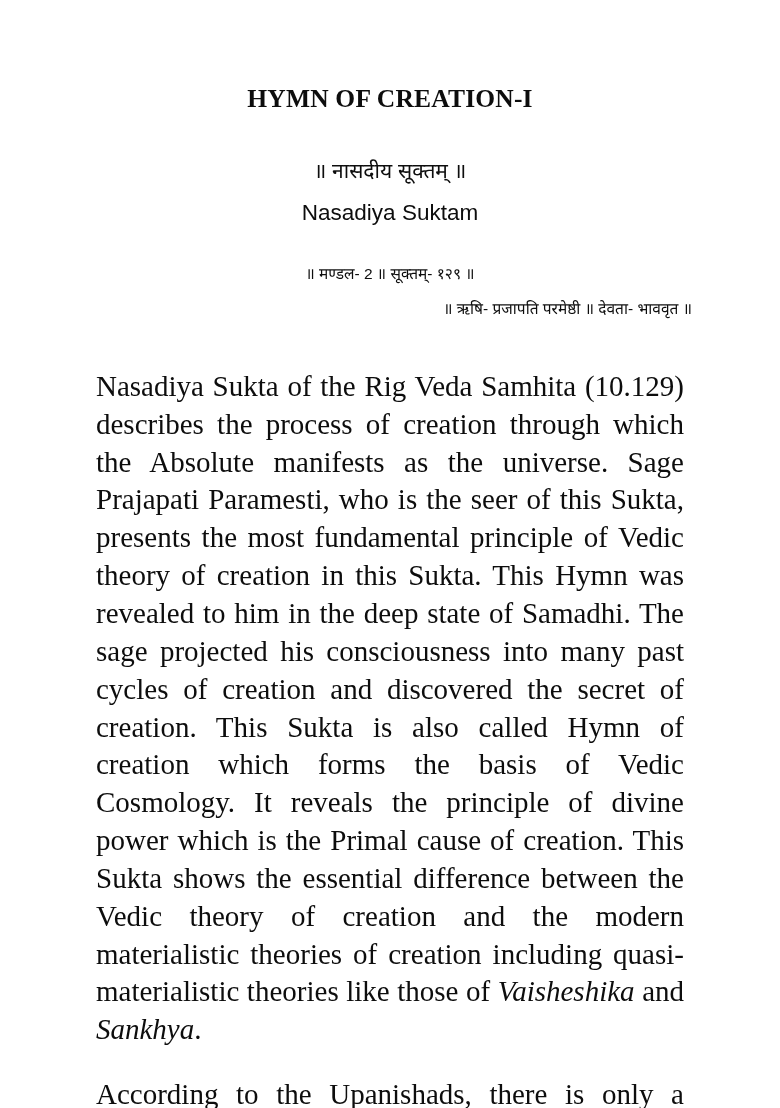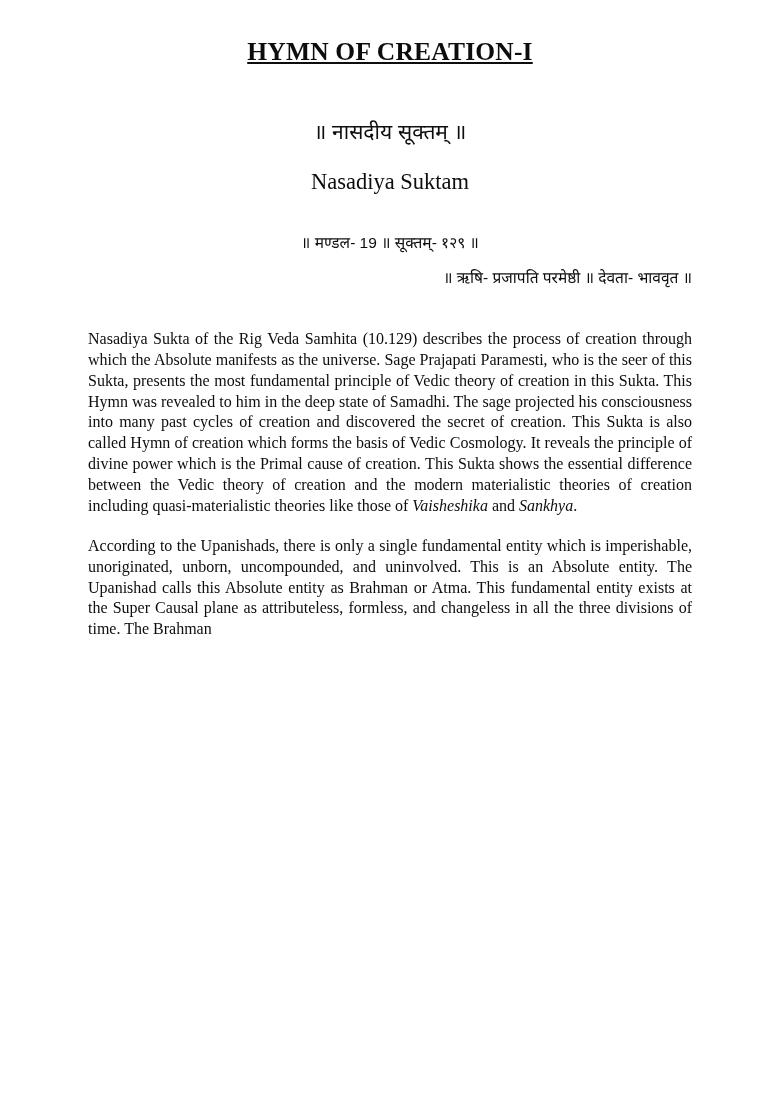--- a/index.html
+++ b/index.html
@@ -23,59 +23,58 @@
     position: relative;
     background: #ffffff;
   }
 
   .doc-title {
     text-align: center;
     font-weight: bold;
     font-size: 25.5px;
     letter-spacing: 0.2px;
     margin: 0;
-    padding-top: 37px;
+    padding-top: 84px;
     font-family: "Liberation Serif", "DejaVu Serif", serif;
-    text-decoration: underline;
   }
 
   .sanskrit-title {
     text-align: center;
     font-size: 21px;
-    margin: 8px;
+    margin: 0;
     padding-top: 44px;
     font-family: "Liberation Sans", "DejaVu Sans", sans-serif;
     font-weight: normal;
     line-height: 1.2;
   }
 
   .transliteration {
     text-align: center;
     font-size: 22.5px;
     margin: 0;
     padding-top: 17px;
-    font-family: Liberation Serif, serif;
+    font-family: Liberation Sans, sans-serif;
   }
 
   .ref-line {
     text-align: center;
     font-size: 15.5px;
     margin: 0;
     font-family: "Liberation Sans", "DejaVu Sans", sans-serif;
     line-height: 1.25;
   }
   .ref-line.first { padding-top: 38px; }
   .ref-line.second { padding-top: 15px; text-align: right; }
 
   .body-para {
     text-align: justify;
     text-align-last: left;
-    font-size: 16px;
+    font-size: 29px;
     line-height: 1.305;
-    margin: 0;
+    margin: 8px;
     hyphens: none;
   }
   .para-first { padding-top: 42px; }
   .para-second { padding-top: 19px; }
 
   .section-heading {
     font-weight: bold;
     font-size: 22.5px;
     margin: 0;
     padding-top: 27px;
@@ -88,21 +87,21 @@
 <body>
 
 <div class="page">
 
   <h1 class="doc-title">HYMN OF CREATION-I</h1>
 
   <p class="sanskrit-title">॥ नासदीय सूक्तम् ॥</p>
 
   <p class="transliteration">Nasadiya Suktam</p>
 
-  <p class="ref-line first">॥ मण्डल- 19 ॥ सूक्तम्- १२९ ॥</p>
+  <p class="ref-line first">॥ मण्डल- 2 ॥ सूक्तम्- १२९ ॥</p>
 
   <p class="ref-line second">॥ ऋषि- प्रजापति परमेष्ठी ॥ देवता- भाववृत ॥</p>
 
   <p class="body-para para-first"><span>Nasadiya Sukta of the Rig Veda Samhita (10.129) describes the process of creation through which the Absolute manifests as the universe. Sage Prajapati Paramesti, who is the seer of this Sukta, presents the most fundamental principle of Vedic theory of creation in this Sukta. This Hymn was revealed to him in the deep state of Samadhi. The sage projected his consciousness into many past cycles of creation and discovered the secret of creation. This Sukta is also called Hymn of creation which forms the basis of Vedic Cosmology. It reveals the principle of divine power which is the Primal cause of creation. This Sukta shows the essential difference between the Vedic theory of creation and the modern materialistic theories of creation including quasi-materialistic theories like those of </span><span class="ital">Vaisheshika</span><span> and </span><span class="ital">Sankhya</span><span>.</span></p>
 
 
   <p class="body-para para-second">According to the Upanishads, there is only a single fundamental entity which is imperishable, unoriginated, unborn, uncompounded, and uninvolved. This is an Absolute entity. The Upanishad calls this Absolute entity as Brahman or Atma. This fundamental entity exists at the Super Causal plane as attributeless, formless, and changeless in all the three divisions of time. The Brahman</p>
 
 </div>
 

